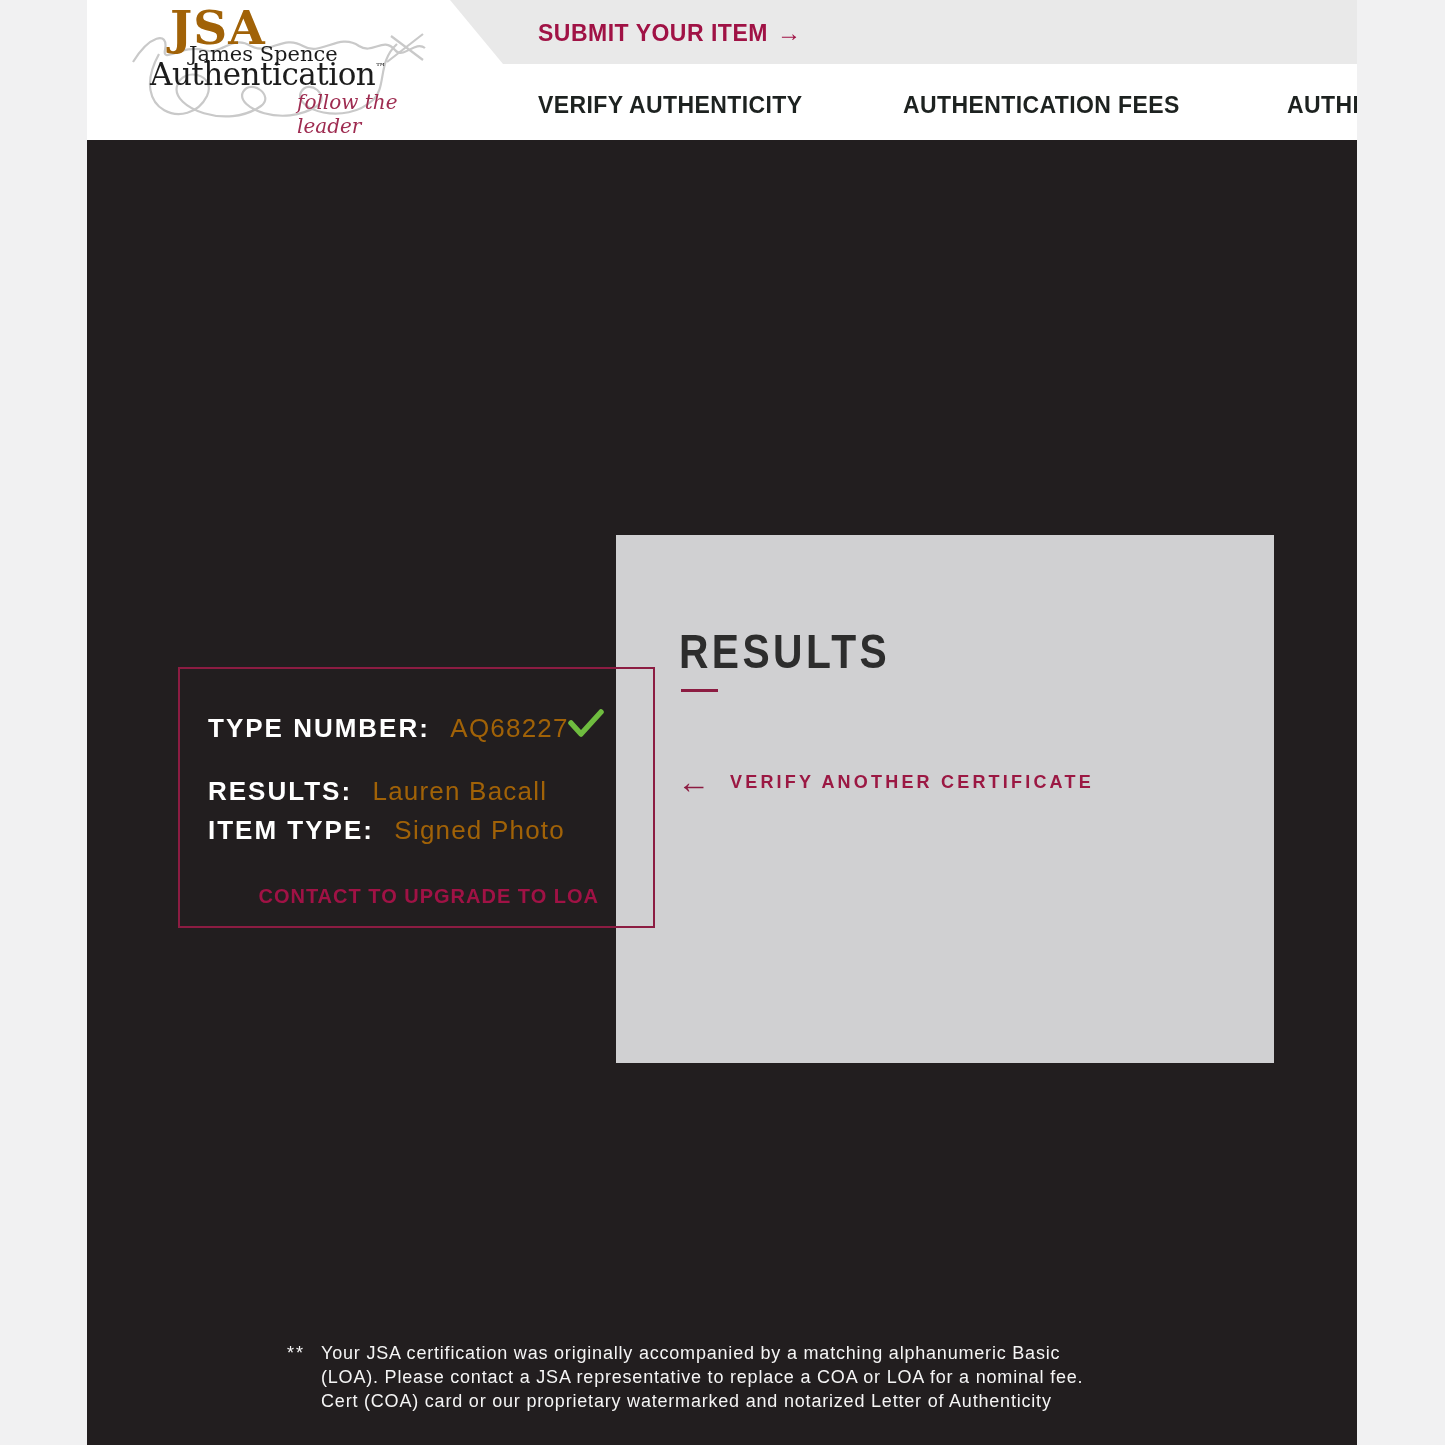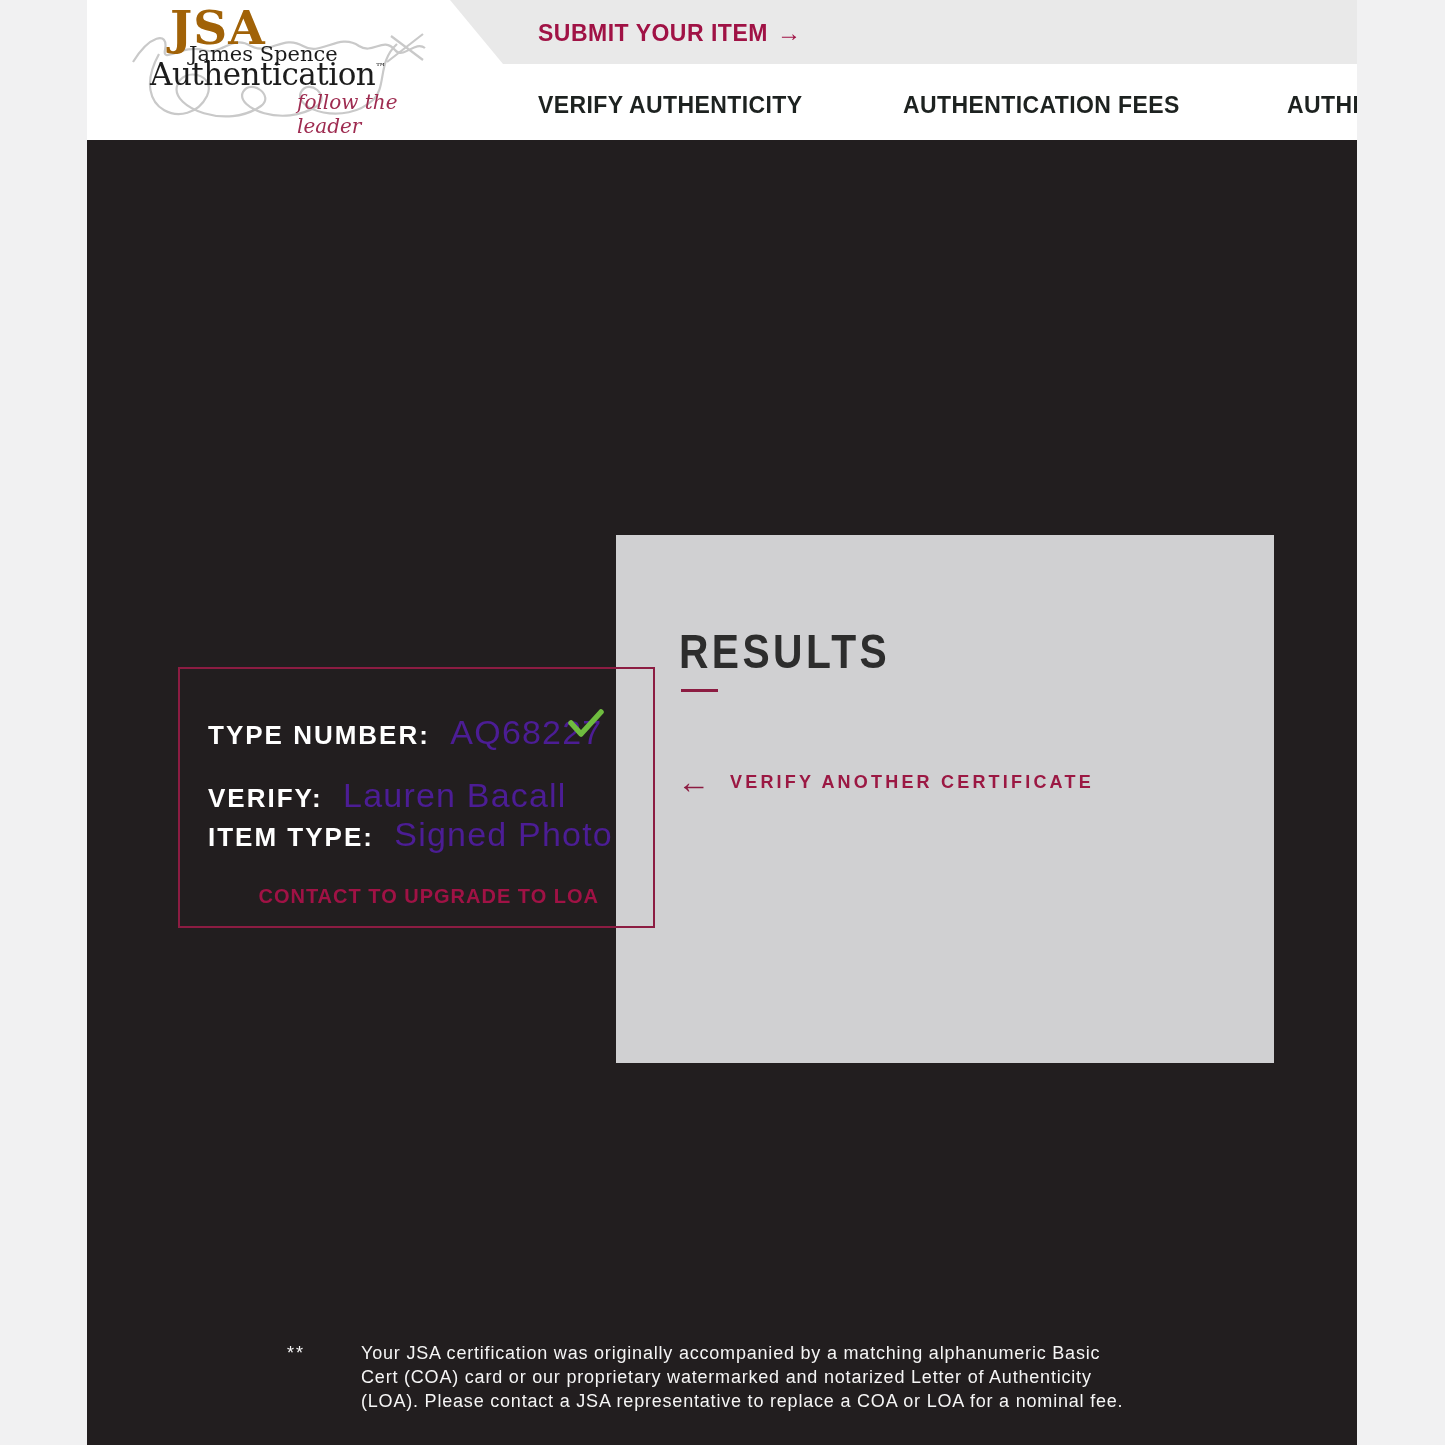--- a/index.html
+++ b/index.html
@@ -96,43 +96,43 @@
   
   .cert-box {
     position:absolute; left:178px; top:667px; width:477px; height:261px;
     border:2px solid #8c1c42; background:transparent; z-index:5;
   }
   .cert-row { position:absolute; left:28px; white-space:nowrap; }
   .cert-row .lbl {
     font-size:26px; font-weight:bold; letter-spacing:2px; color:#ffffff;
   }
   .cert-row .val {
-    font-size:34px; font-weight:400; letter-spacing:1.2px;
-    color:#4c1d95; margin-left:16px;
+    font-size:26px; font-weight:400; letter-spacing:1.2px;
+    color:#a16207; margin-left:16px;
   }
   .row-cert   { top:44px; }
   .row-signer { top:107px; }
   .row-item   { top:146px;text-align:center; }
   .check { position:absolute; left:388px; top:40px; }
   .upgrade-link {
     position:absolute; right:54px; top:216px;
     font-size:20px; font-weight:bold; letter-spacing:1px;
     color:#a01245; white-space:nowrap; cursor:pointer;
   }
 
   
   .footnote {
     position:absolute; left:287px; top:1341px;
     display:flex; z-index:4; color:#f5f5f5;
   }
   .fn-marker {
     font-size:18px; letter-spacing:2px; line-height:24px; margin-right:16px;
   }
   .fn-lines { font-size:18px; line-height:24px; letter-spacing:.8px; }
-  .fn-line { white-space:nowrap;margin-left:40px; }
+  .fn-line { white-space:nowrap; }
 </style>
 </head>
 <body>
 
 <div class="header">
 
   <div class="band"></div>
 
   <div class="submit">
     <span>SUBMIT YOUR ITEM</span><span class="arrow">→</span>
@@ -177,32 +177,32 @@
     <span class="val">AQ68227</span>
   </div>
 
   <div class="check">
     <svg width="36" height="28" viewBox="0 0 36 28">
       <polyline points="3,14 13,25 33,3" fill="none" stroke="#6fbc3f" stroke-width="5.5" stroke-linecap="round" stroke-linejoin="round"></polyline>
     </svg>
   </div>
 
   <div class="cert-row row-signer">
-    <span class="lbl">VERIFY:</span>
+    <span class="lbl">RESULTS:</span>
     <span class="val">Lauren Bacall</span>
   </div>
 
   <div class="cert-row row-item">
     <span class="lbl">ITEM TYPE:</span>
     <span class="val">Signed Photo</span>
   </div>
 
   <div class="upgrade-link">CONTACT TO UPGRADE TO LOA</div>
 </div>
 
 <div class="footnote">
   <div class="fn-marker">**</div>
   <div class="fn-lines">
     <div class="fn-line">Your JSA certification was originally accompanied by a matching alphanumeric Basic</div>
+    <div class="fn-line">(LOA). Please contact a JSA representative to replace a COA or LOA for a nominal fee.</div>
     <div class="fn-line">Cert (COA) card or our proprietary watermarked and notarized Letter of Authenticity</div>
-    <div class="fn-line">(LOA). Please contact a JSA representative to replace a COA or LOA for a nominal fee.</div>
   </div>
 </div>
 
 </body></html>

